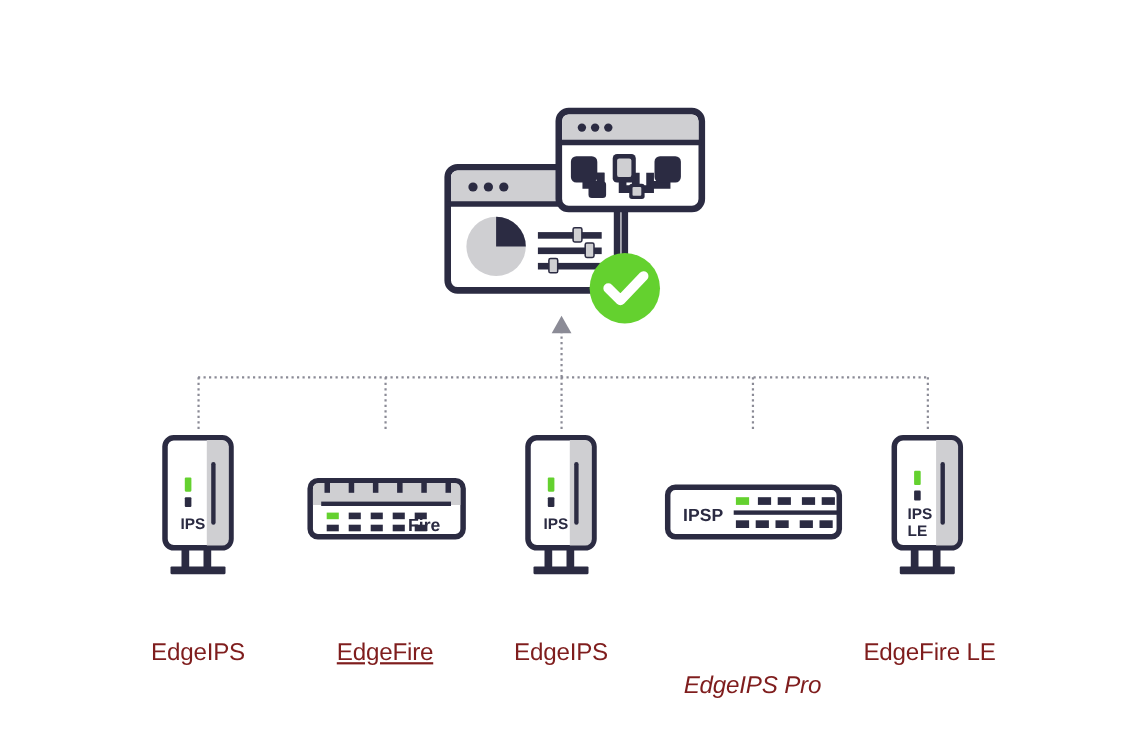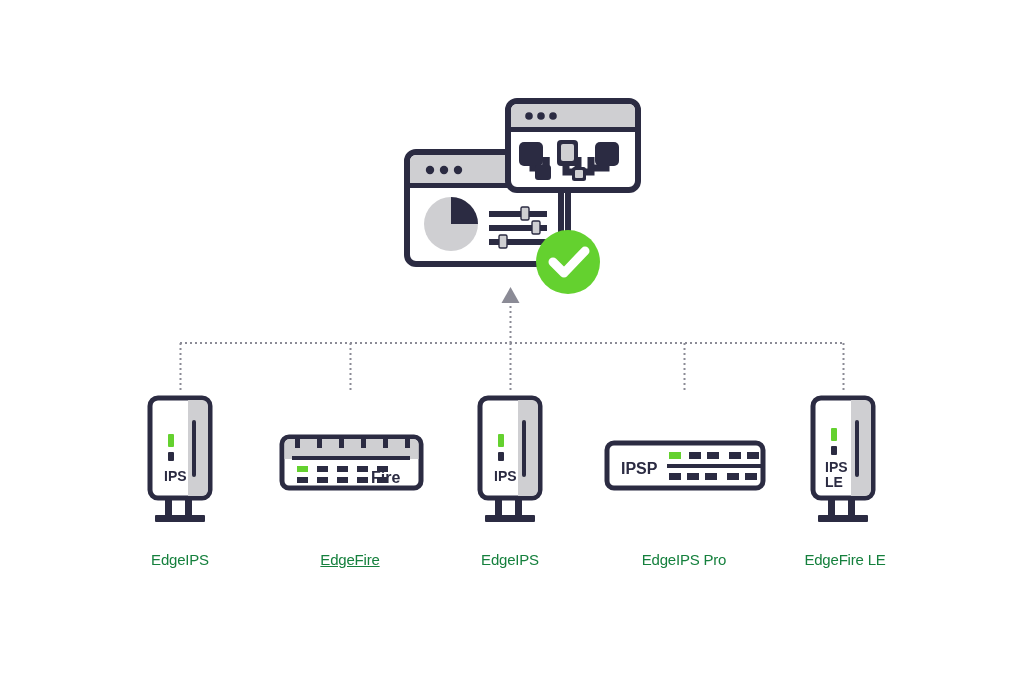--- a/index.html
+++ b/index.html
@@ -20,25 +20,26 @@
     width: 1010px;
     height: 683px;
   }
   #stage > svg {
     display: block;
   }
   .label-text {
     position: absolute;
     text-align: center;
     font-family: "Liberation Sans", sans-serif;
-    font-size: 15px;
-    color: #15803d;
+    font-size: 22px;
+    color: #7f1d1d;
     letter-spacing: -0.2px;
     white-space: nowrap;
     transform: translateX(-50%);
+    margin-top: 29px;
   }
 </style>
 </head>
 <body>
 
 <div id="stage">
 <svg width="1024" height="683" viewBox="0 0 1024 683" xmlns="http://www.w3.org/2000/svg">
 
   <g>
 
@@ -212,16 +213,16 @@
     <rect x="831" y="446" width="6" height="9" rx="1" fill="#2b2b42"></rect>
     <text x="825" y="472" font-family="Liberation Sans, sans-serif" font-size="14" font-weight="bold" fill="#2b2b42">IPS</text>
     <text x="825" y="487" font-family="Liberation Sans, sans-serif" font-size="14" font-weight="bold" fill="#2b2b42">LE</text>
   </g>
 
 </svg>
 
 <div class="label-text" style="left:180px; top:551px;">EdgeIPS</div>
 <div class="label-text" style="left:350px; top:551px;text-decoration:underline;">EdgeFire</div>
 <div class="label-text" style="left:510px; top:551px;">EdgeIPS</div>
-<div class="label-text" style="left:684px; top:551px;">EdgeIPS Pro</div>
+<div class="label-text" style="left:684px; top:581px;font-style:italic;">EdgeIPS Pro</div>
 <div class="label-text" style="left:845px; top:551px;">EdgeFire LE</div>
 
 </div>
 
 </body></html>

